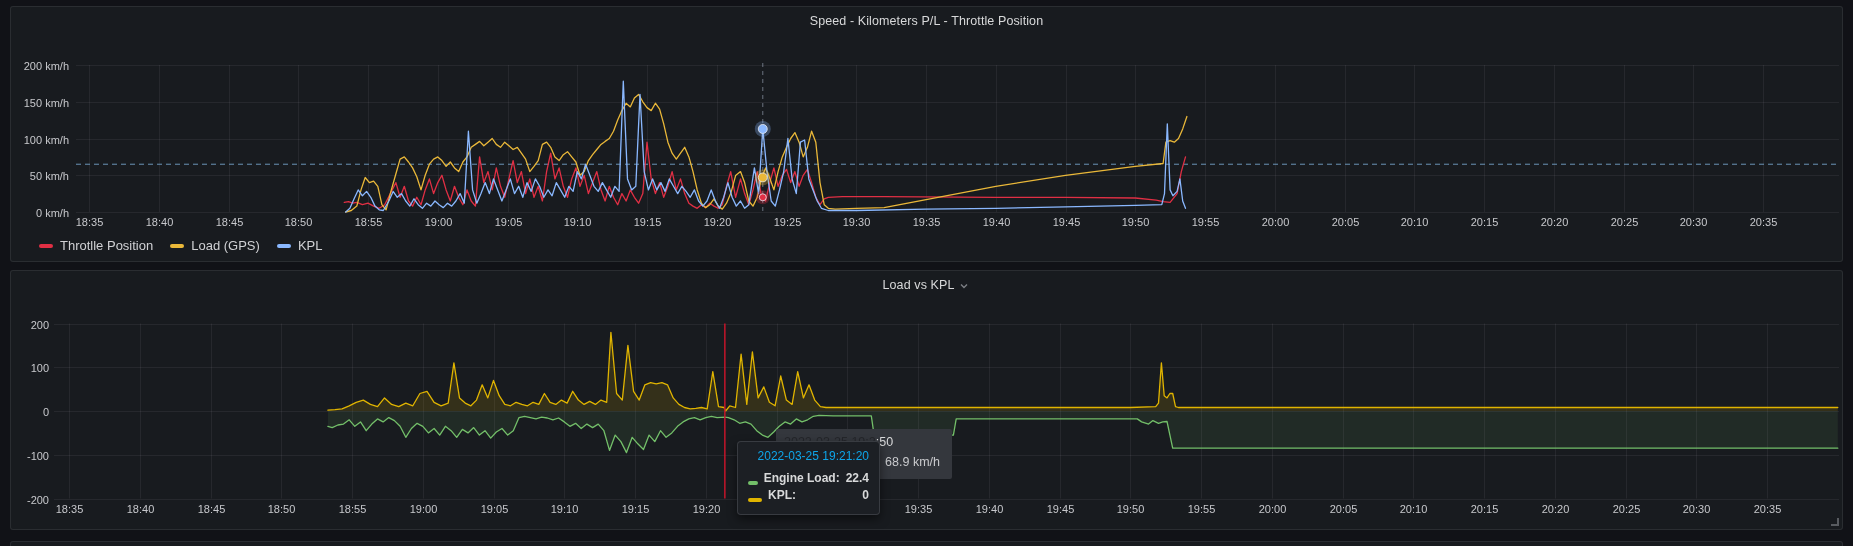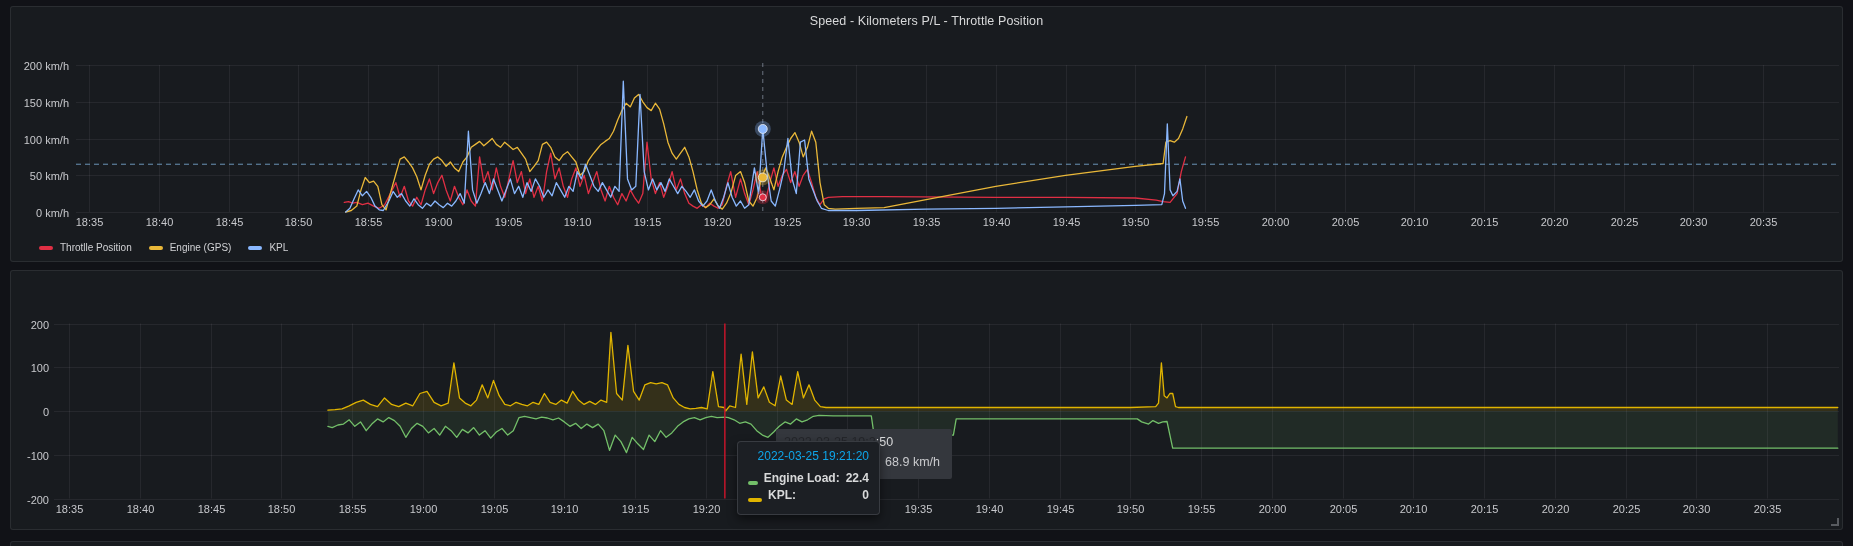--- a/index.html
+++ b/index.html
@@ -22,21 +22,21 @@
     font-size:12.5px; font-weight:500; color:#d8d9da;
     letter-spacing:.1px;
     cursor:pointer;
     display:flex; align-items:center; justify-content:center; gap:4px;
   }
   .chev { width:12px; height:12px; opacity:.75; margin-top:2px; }
   svg.chart { position:absolute; left:0; top:0; }
   .legend {
     position:absolute; left:28px; bottom:8px;
     display:flex; align-items:center; gap:17px;
-    font-size:10px; color:#d0d1d4;
+    font-size:13px; color:#d0d1d4;
   }
   .legend-item { display:flex; align-items:center; gap:7px; cursor:pointer; }
   .swatch { width:14px; height:4px; border-radius:2px; display:inline-block; }
   .tooltip-front {
     position:absolute; left:737px; top:441px; width:143px; height:74px;
     background:#1c1f24; border:1px solid rgba(204,204,220,0.16);
     border-radius:4px; box-shadow:0 4px 10px rgba(0,0,0,.5);
     z-index:6; padding:7px 10px 6px 10px; font-size:12px; color:#d8d9da;
   }
   .tooltip-front .ts { text-align:right; font-size:12px; margin-bottom:5px; color:#0ea5e9; }
@@ -152,30 +152,36 @@
       <circle cx="751.785" cy="190.3" r="7" fill="#e02f44" opacity="0.3"></circle>
       <circle cx="751.785" cy="190.3" r="3.5" fill="#e02f44" stroke="#e8ecf2" stroke-width="0.8"></circle>
     </svg>
   <div class="legend">
     <div class="legend-item">
       <span class="swatch" style="background: rgb(224, 47, 68);"></span>
       <span>Throtlle Position</span>
     </div>
     <div class="legend-item">
       <span class="swatch" style="background: rgb(234, 184, 57);"></span>
-      <span>Engine (GPS)</span>
+      <span>Load (GPS)</span>
     </div>
     <div class="legend-item">
       <span class="swatch" style="background: rgb(138, 184, 255);"></span>
       <span>KPL</span>
     </div>
   </div>
 </div>
 
 <div class="panel" id="panel-load" style="left:10px; top:270px; width:1833px; height:260px;">
+  <div class="panel-title">
+    <span>Load vs KPL</span>
+    <svg class="chev" viewBox="0 0 12 12">
+      <polyline points="3,4.5 6,7.5 9,4.5" fill="none" stroke="#9da0a6" stroke-width="1.4"></polyline>
+    </svg>
+  </div>
   <svg class="chart" id="chart-load" width="1833" height="260">
       <defs>
         <clipPath id="clipB">
           <rect x="43" y="40.5" width="1785" height="191"></rect>
         </clipPath>
       </defs>
       <g stroke="rgba(204,204,220,0.08)" stroke-width="1">
         <line x1="58.5" y1="52.5" x2="58.5" y2="227.5"></line>
         <line x1="129.5" y1="52.5" x2="129.5" y2="227.5"></line>
         <line x1="200.5" y1="52.5" x2="200.5" y2="227.5"></line>

